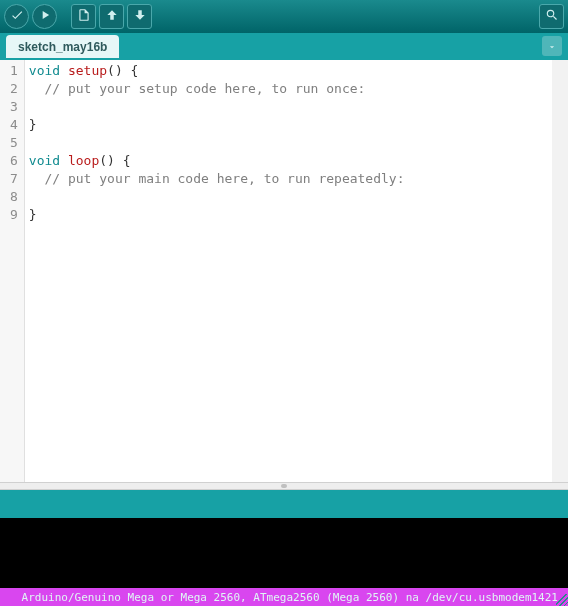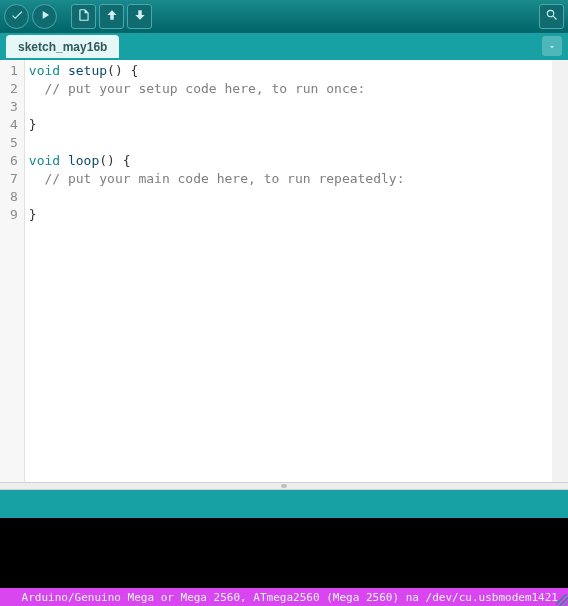--- a/index.html
+++ b/index.html
@@ -100,21 +100,21 @@
     .code-area {
       flex: 1;
       padding: 2px 4px;
       font-size: 13px;
       line-height: 18px;
       white-space: pre;
       color: #333;
     }
     .codeline { height: 18px; }
     .kw { color: #0f8a8f; margin-top: 20px; }
-    .fn { color: #0c4a6e; }
+    .fn { color: #b91c1c; }
     .pn { color: #333; }
     .cm { color: #7f7f7f; }
     .splitter {
       height: 8px;
       background: #eeeeee;
       border-top: 1px solid #d0d0d0;
       border-bottom: 1px solid #d0d0d0;
       display: flex;
       align-items: center;
       justify-content: center;

